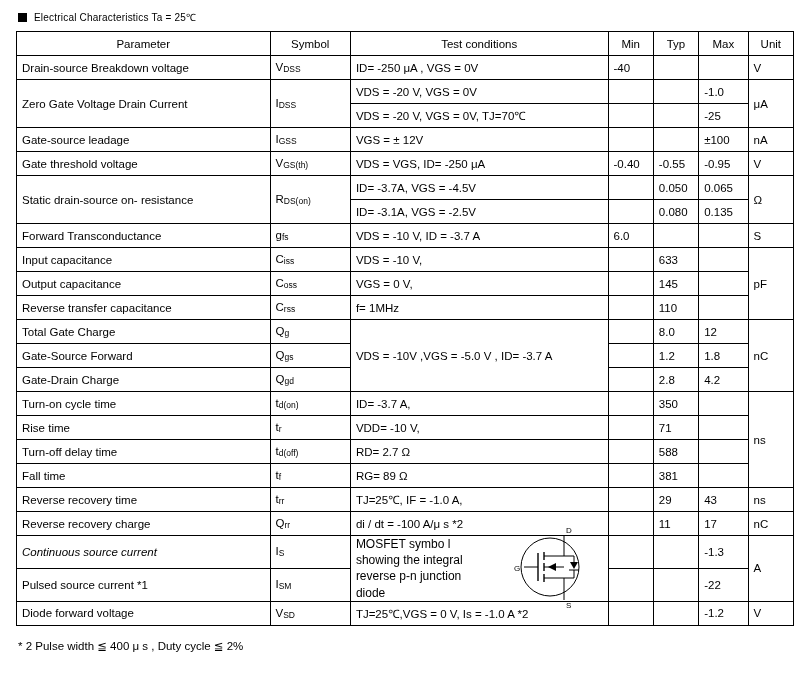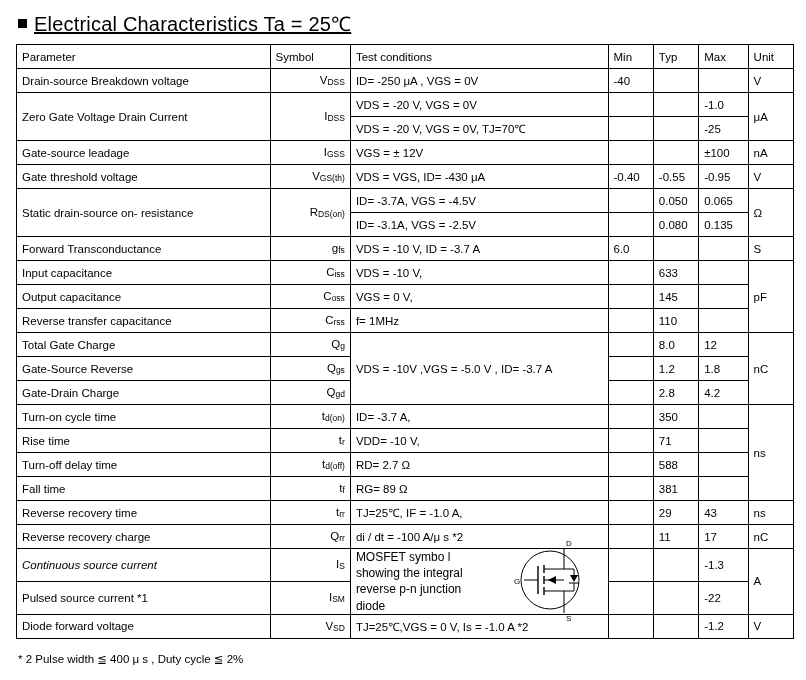--- a/index.html
+++ b/index.html
@@ -26,23 +26,22 @@
     gap: 7px;
     margin: 2px 0 7px 4px;
   }
   .title-bullet {
     width: 9px;
     height: 9px;
     background: #000;
     display: inline-block;
   }
   .title-text {
-    font-size: 20px;
+    font-size: 10px;
     letter-spacing: .2px;
-    text-decoration: underline;
   }
   table.spec {
     border-collapse: collapse;
     table-layout: fixed;
     width: 778px;
     margin-left: 2px;
   }
   table.spec td, table.spec th {
     border: 1px solid #000;
     font-weight: normal;
@@ -52,23 +51,23 @@
     vertical-align: middle;
     background: #fff;
   }
   .c-param   { width: 246px; text-align: left; }
   .c-symbol  { width: 78px;  text-align: center; }
   .c-cond    { width: 250px; text-align: left; }
   .c-min     { width: 44px;  text-align: center; }
   .c-typ     { width: 44px;  text-align: center; }
   .c-max     { width: 48px;  text-align: center; }
   .c-unit    { width: 44px;  text-align: center; }
-  thead td { text-align: left; font-size: 11.5px; height: 25px; }
+  thead td { text-align: center; font-size: 11.5px; height: 25px; }
   .sub { font-size: 8.5px; vertical-align: -0.15em; }
-  .center { text-align: right; }
+  .center { text-align: left; }
   .nowrap { white-space: nowrap; }
   .tall2 { height: 46px; margin-top: 48px; }
   .tall3 { height: 56px; font-style: italic; }
   .notes {
     margin: 10px 0 0 4px;
     font-size: 11.5px;
     line-height: 1.9;
   }
   .notes div { white-space: pre; }
   
@@ -154,21 +153,21 @@
         <td>VGS = ± 12V</td>
         <td></td>
         <td></td>
         <td>±100</td>
         <td>nA</td>
       </tr>
 
       <tr>
         <td>Gate threshold voltage</td>
         <td class="center nowrap"><span>V</span><span class="sub">GS(th)</span></td>
-        <td>VDS = VGS, ID= -430 μA</td>
+        <td>VDS = VGS, ID= -250 μA</td>
         <td>-0.40</td>
         <td>-0.55</td>
         <td>-0.95</td>
         <td>V</td>
       </tr>
 
       <tr>
         <td rowspan="2">Static drain-source on- resistance</td>
         <td rowspan="2" class="center nowrap"><span>R</span><span class="sub">DS(on)</span></td>
         <td>ID= -3.7A, VGS = -4.5V</td>
@@ -226,21 +225,21 @@
         <td>Total Gate Charge</td>
         <td class="center nowrap"><span>Q</span><span class="sub">g</span></td>
         <td rowspan="3">VDS = -10V ,VGS = -5.0 V , ID= -3.7 A</td>
         <td></td>
         <td>8.0</td>
         <td>12</td>
         <td rowspan="3">nC</td>
       </tr>
 
       <tr>
-        <td>Gate-Source Reverse</td>
+        <td>Gate-Source Forward</td>
         <td class="center nowrap"><span>Q</span><span class="sub">gs</span></td>
         <td></td>
         <td>1.2</td>
         <td>1.8</td>
       </tr>
 
       <tr>
         <td>Gate-Drain Charge</td>
         <td class="center nowrap"><span>Q</span><span class="sub">gd</span></td>
         <td></td>

